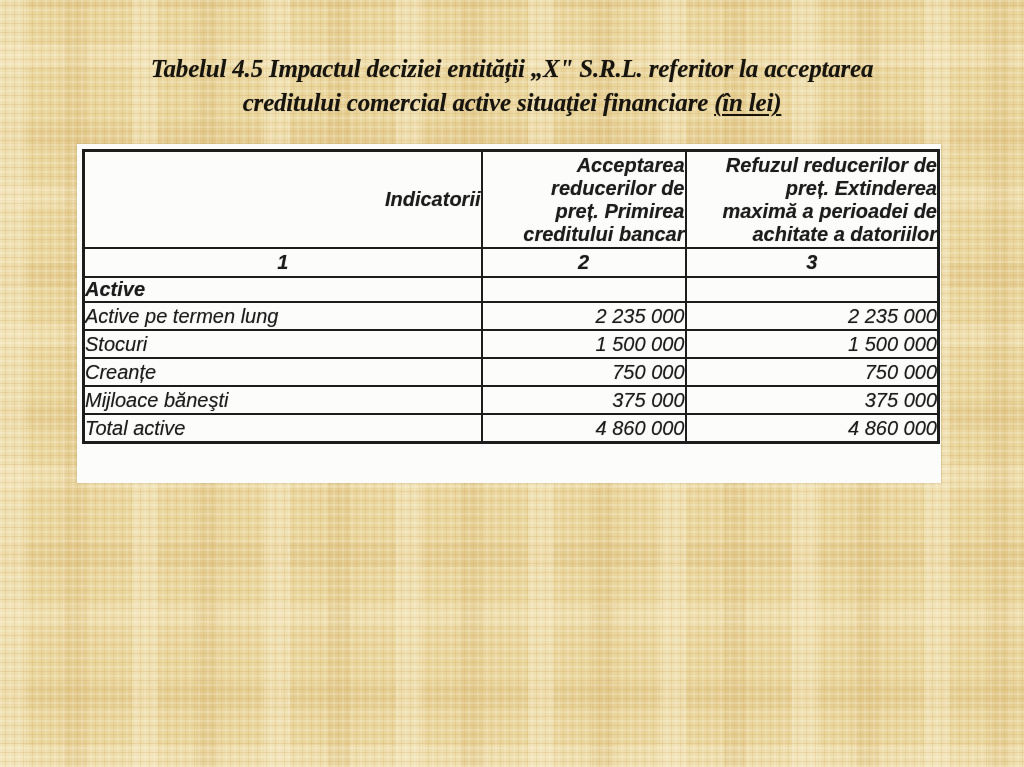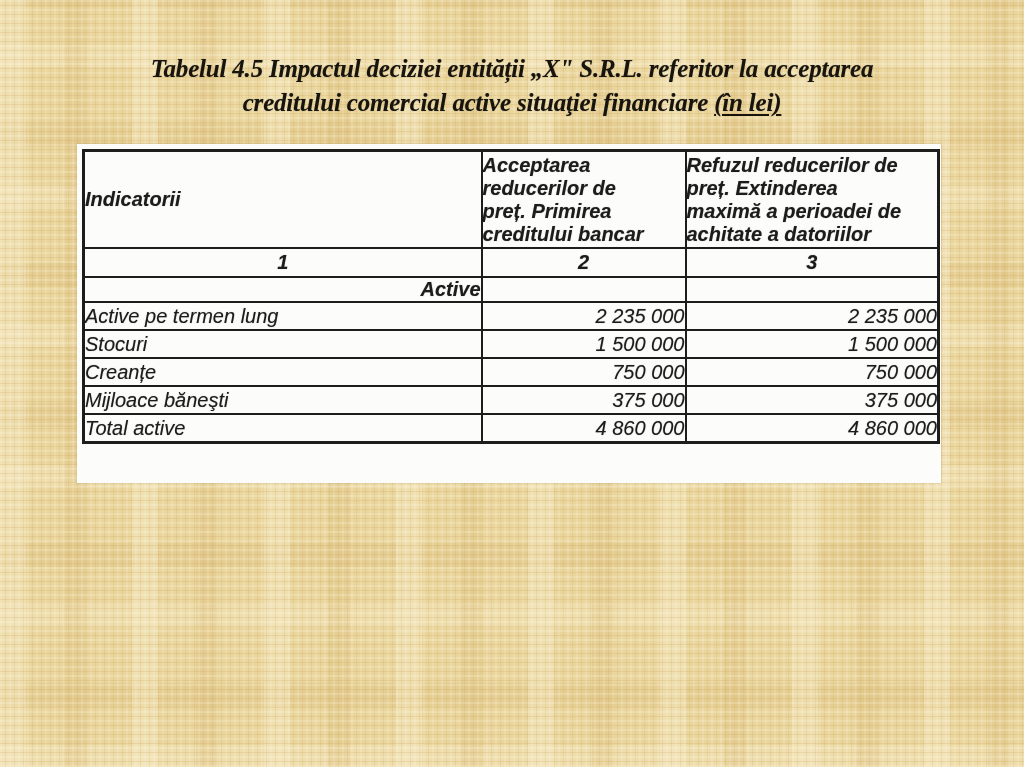--- a/index.html
+++ b/index.html
@@ -65,37 +65,37 @@
     vertical-align: middle;
     font-size: 20px;
     text-shadow: 0 0 1px rgba(40,40,40,0.45);
     overflow: hidden;
     padding: 0;
   }
 
   .header-row th {
     height: 95px;
     font-weight: bold;
-    text-align: left;
+    text-align: right;
     line-height: 23px;
     border-bottom: 6px double #1d1d1d;
   }
   .header-row th.pre { white-space: pre-line; }
 
   .num-row td { height: 27px; font-weight: bold; text-align: center; font-size: 19px; }
 
   .section-row td {
     height: 25px;
     font-weight: bold;
     text-align: center;
     border-bottom: 5px double #1d1d1d;
   }
 
   .sub-row td { height: 23px; }
-  .sub-row td.label { font-weight: bold; text-align: right; }
+  .sub-row td.label { font-weight: bold; text-align: left; }
 
   .data-row td { height: 26px; margin-top: 8px; }
   td.label { text-align: left; padding-left: 8px; }
   td.val2  { text-align: right; padding-right: 58px; }
   td.val3  { text-align: right; padding-right: 82px; }
 
   .total-row td { height: 26px; font-weight: normal; border-top: 3px solid #1d1d1d; }
 </style>
 </head>
 <body>

